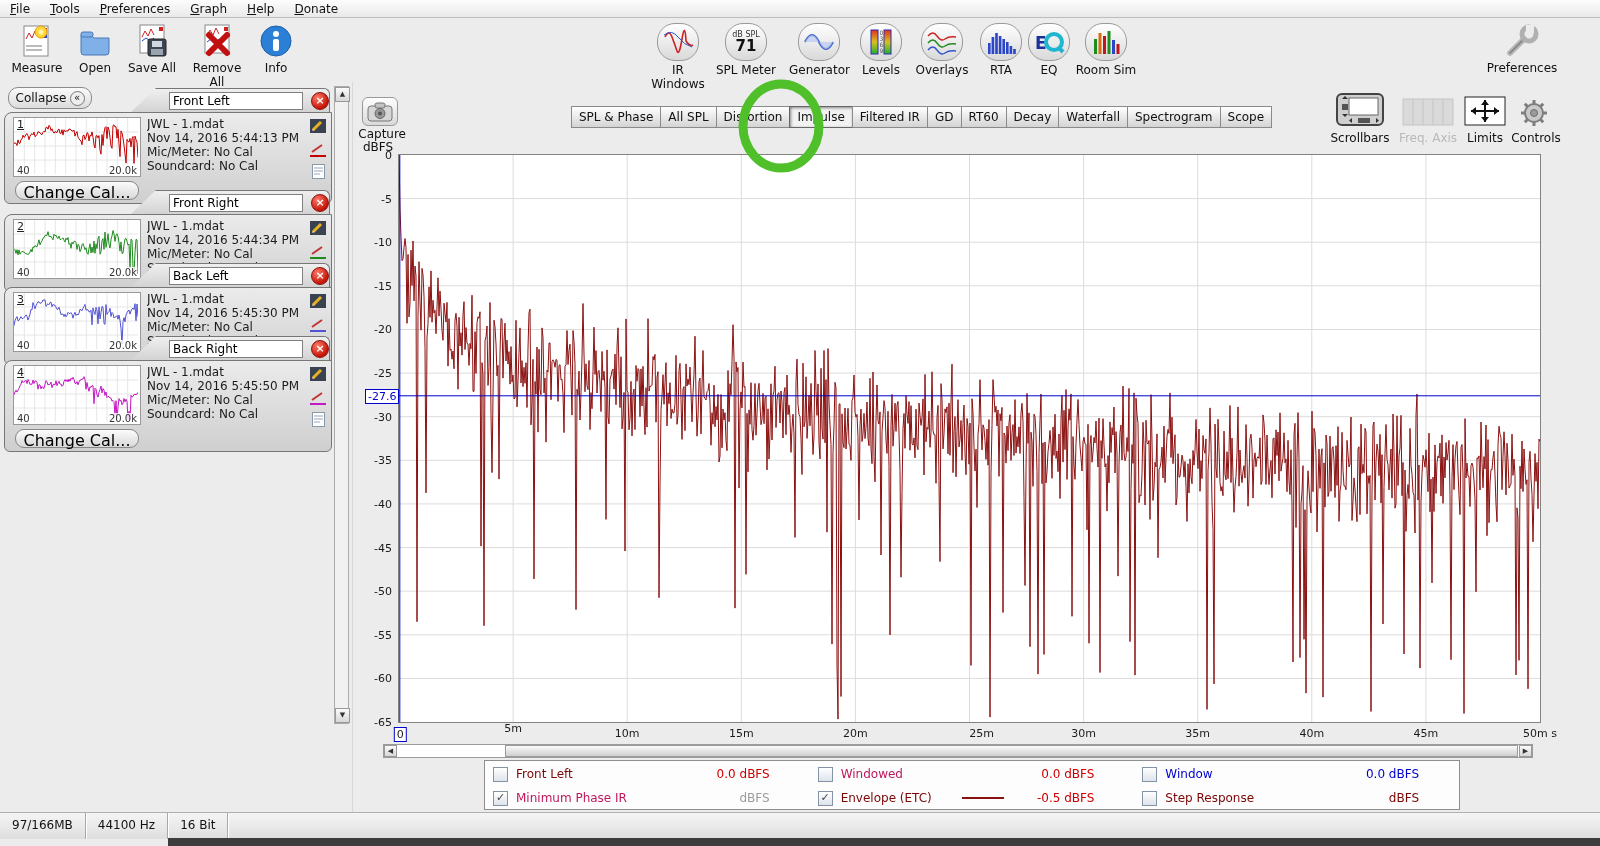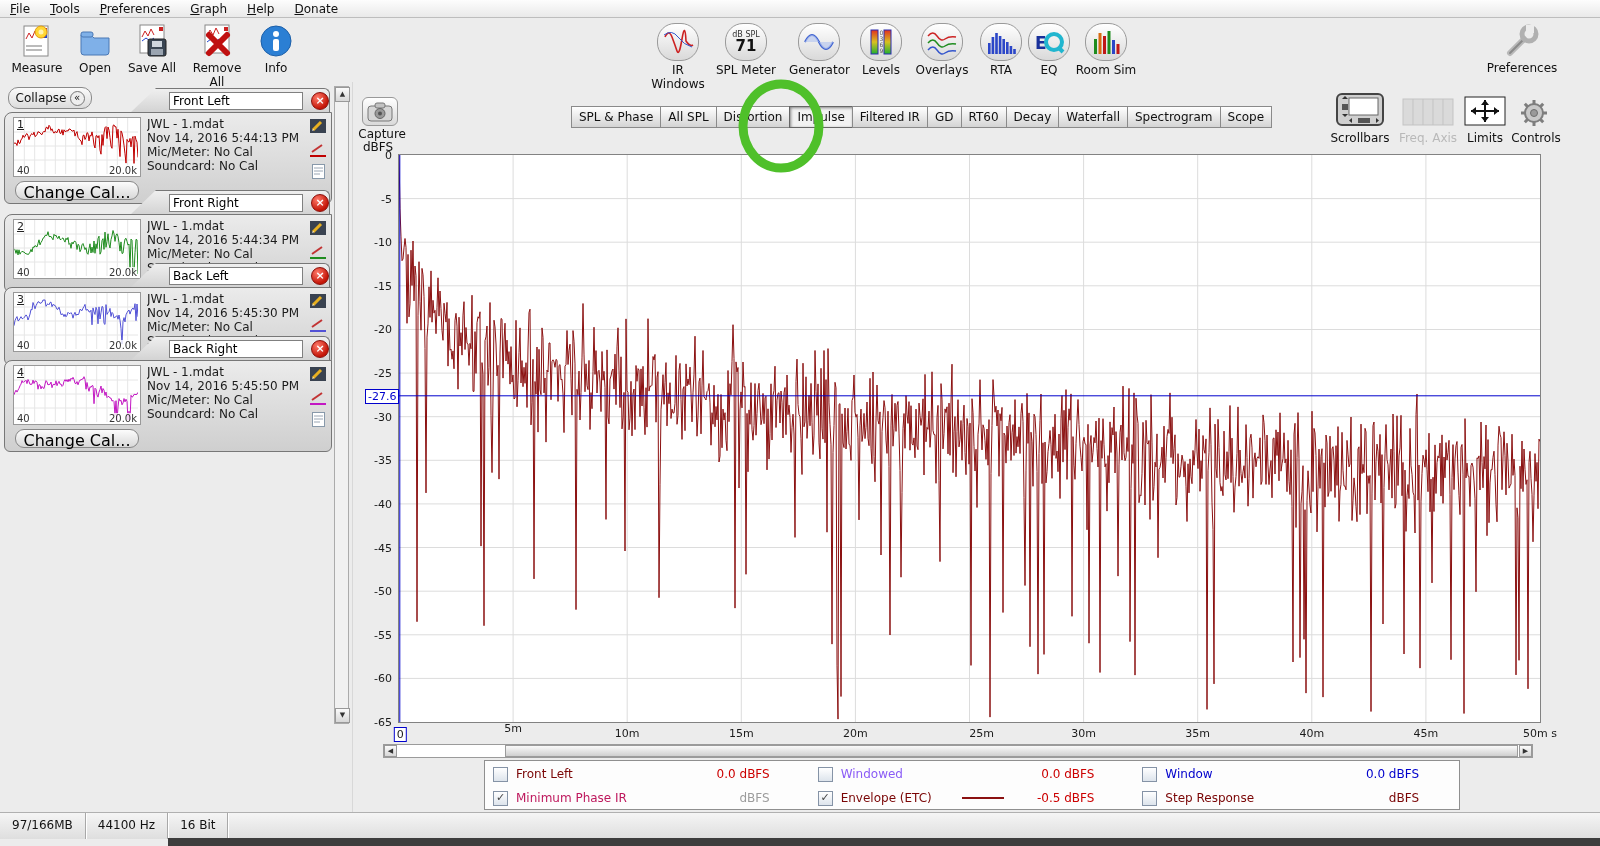--- a/index.html
+++ b/index.html
@@ -625,21 +625,21 @@
 
 <div class="legend">
   <div class="lrow" style="top:1px">
     <div class="lcell">
       <span class="cb"></span>
       <span class="llab" style="color: rgb(122, 5, 5);">Front Left</span>
       <span class="lval" style="color: rgb(204, 0, 0);">0.0 dBFS</span>
     </div>
     <div class="lcell">
       <span class="cb"></span>
-      <span class="llab" style="color: #8b5cf6; text-align: center;">Windowed</span>
+      <span class="llab" style="color: #be185d; text-align: center;">Windowed</span>
       <span class="lval" style="color: rgb(204, 0, 0);">0.0 dBFS</span>
     </div>
     <div class="lcell">
       <span class="cb"></span>
       <span class="llab" style="color: rgb(0, 0, 204);">Window</span>
       <span class="lval" style="color: rgb(0, 0, 204);">0.0 dBFS</span>
     </div>
   </div>
   <div class="lrow" style="top:25px">
     <div class="lcell">

